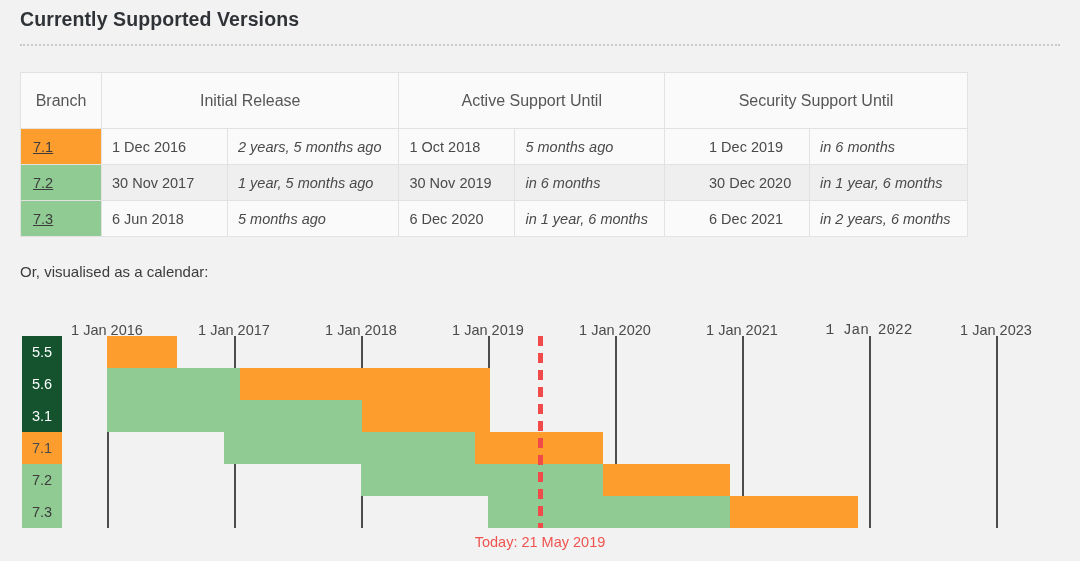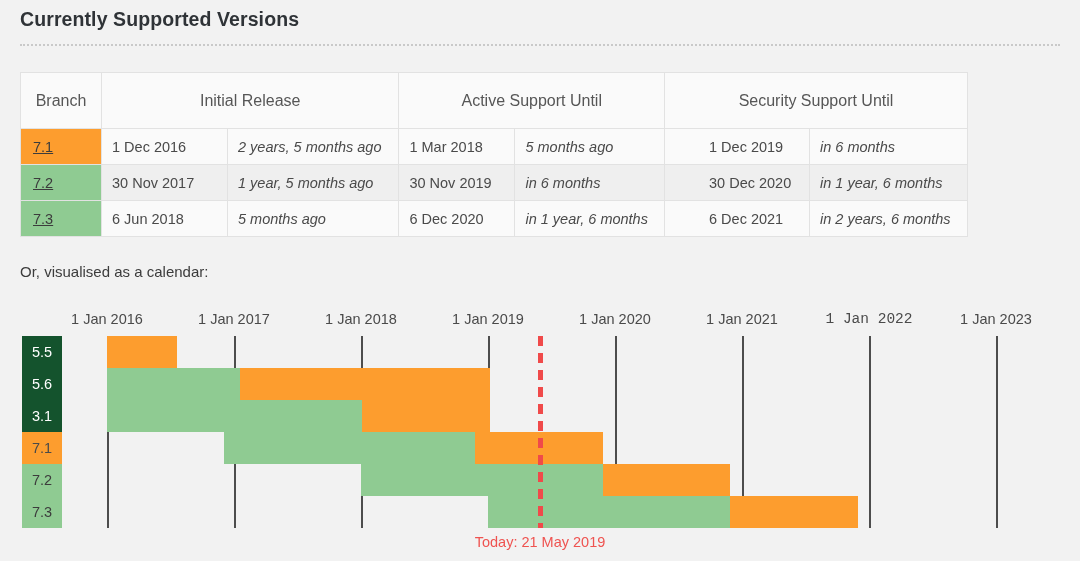--- a/index.html
+++ b/index.html
@@ -116,21 +116,21 @@
 
   .plot {
     position: absolute;
     left: 0;
     top: 0;
     width: 1080px;
     height: 251px;
   }
   .tick-label {
     position: absolute;
-    top: 1px;
+    top: 12px;
     font-size: 14.5px;
     color: #4a4a4a;
     transform: translateX(-50%);
     white-space: nowrap;
   }
   .gridline {
     position: absolute;
     top: 26px;
     width: 2px;
     height: 192px;
@@ -176,21 +176,21 @@
       <th colspan="2">Security Support Until</th>
     </tr>
   </thead>
   <tbody>
     <tr>
       <td class="branch c-orange">
         <a href="#">7.1</a>
       </td>
       <td class="rel">1 Dec 2016</td>
       <td class="ago">2 years, 5 months ago</td>
-      <td class="rel2">1 Mar 2018</td>
+      <td class="rel2">1 Oct 2018</td>
       <td class="ago">5 months ago</td>
       <td class="rel3">1 Dec 2019</td>
       <td class="ago">in 6 months</td>
     </tr>
     <tr class="alt">
       <td class="branch c-green">
         <a href="#">7.2</a>
       </td>
       <td class="rel">30 Nov 2017</td>
       <td class="ago">1 year, 5 months ago</td>

